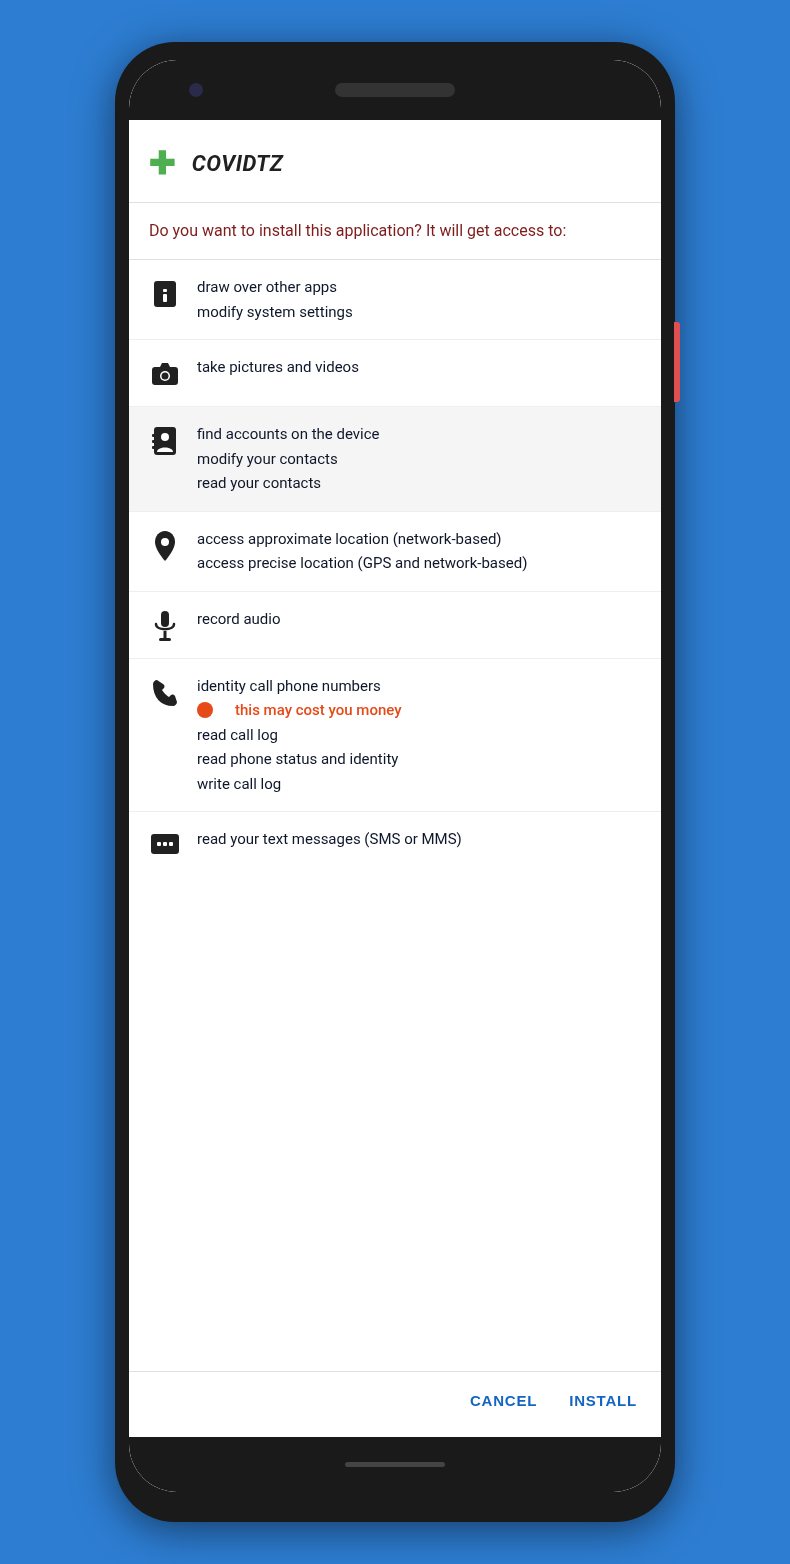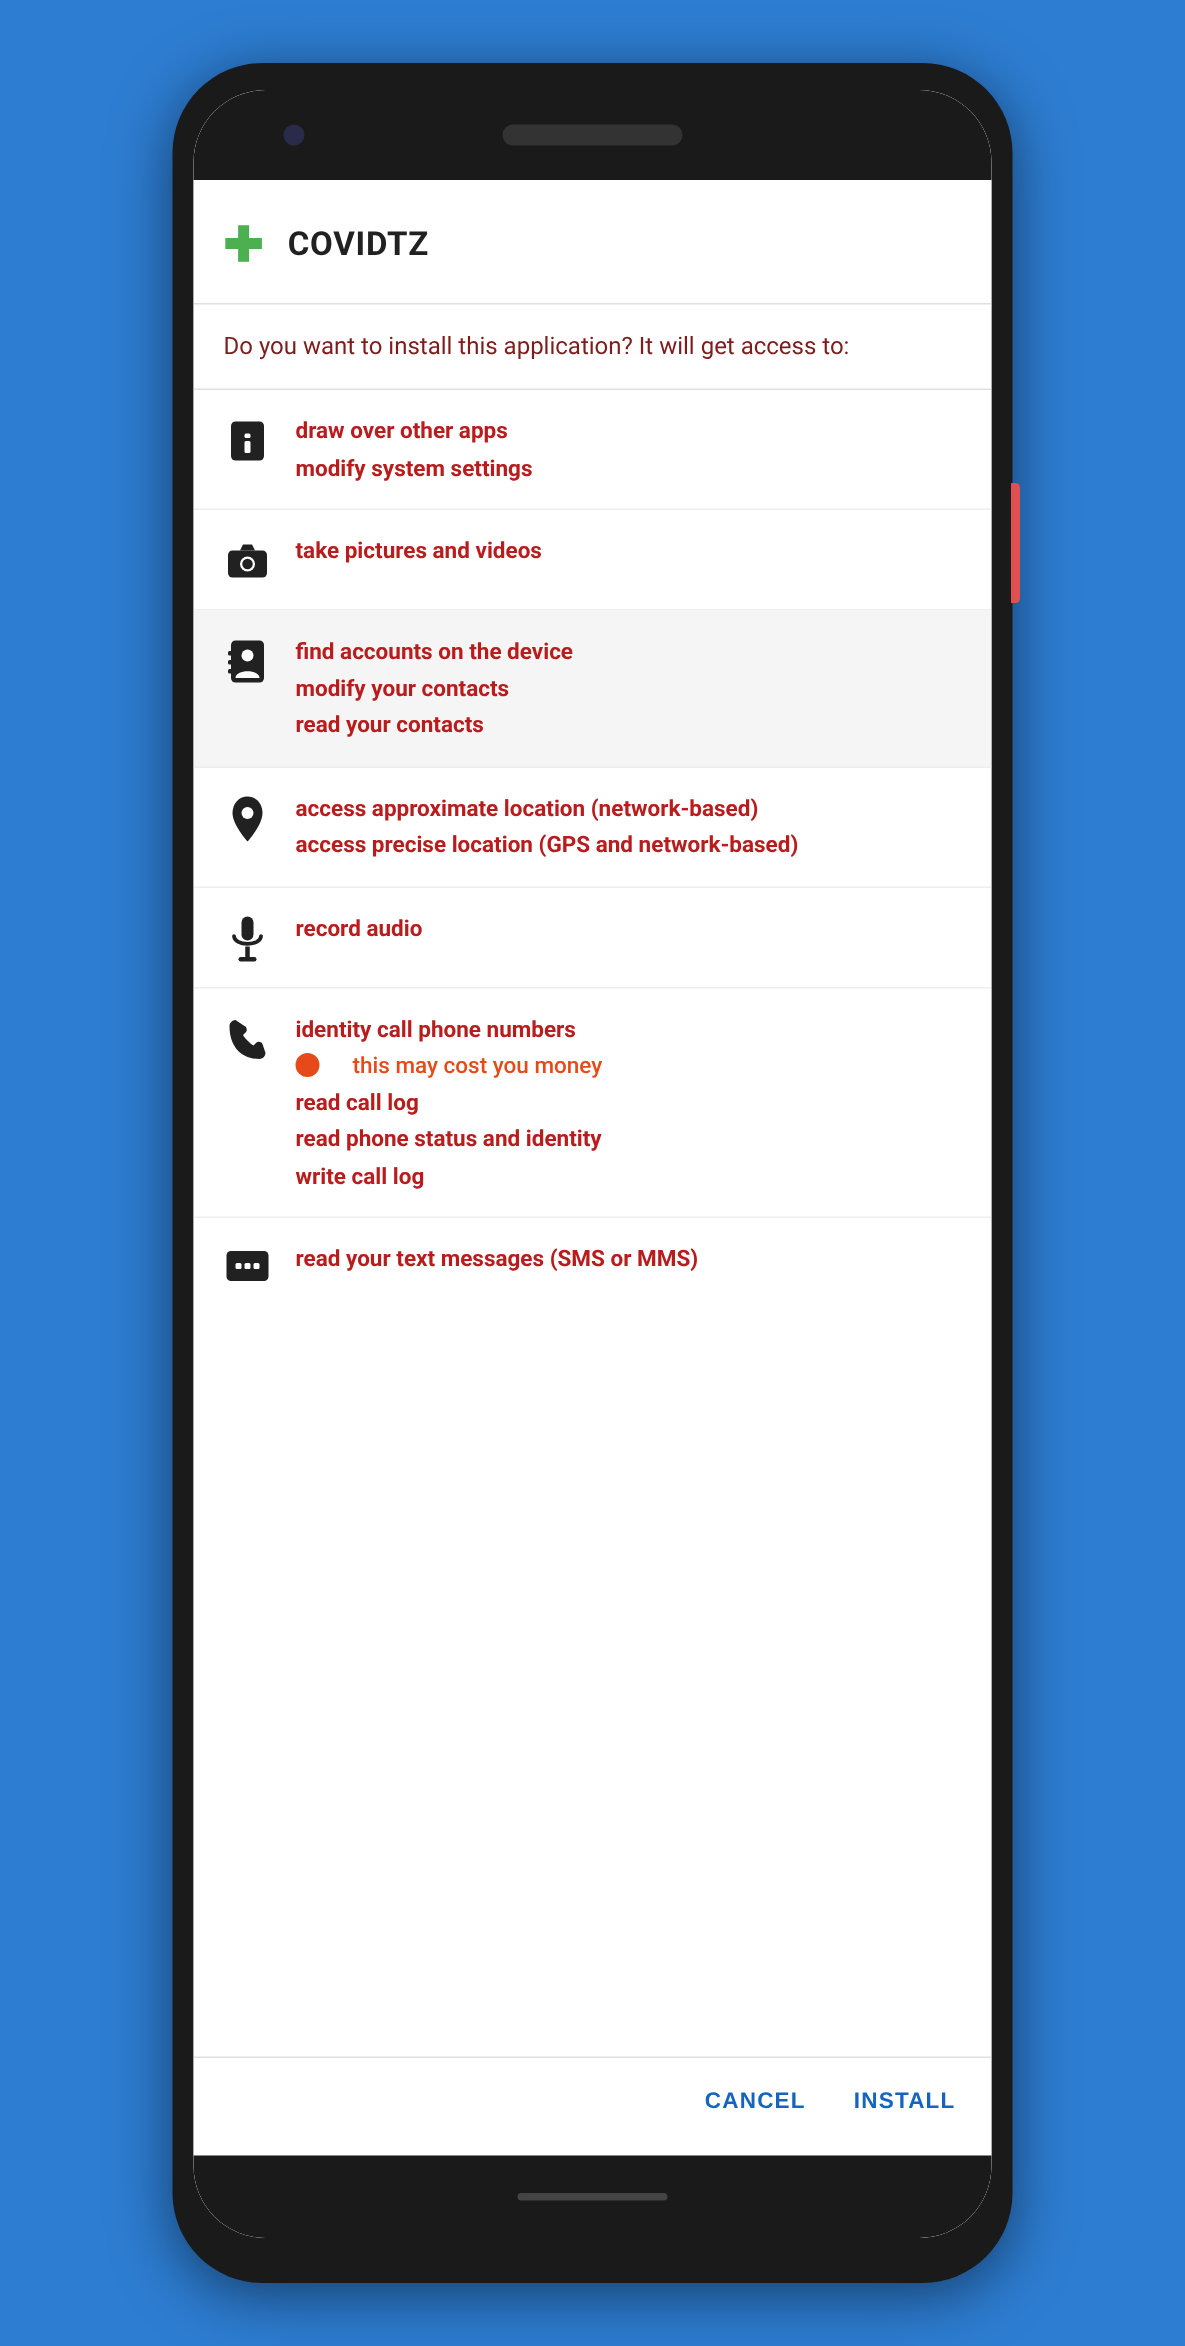--- a/index.html
+++ b/index.html
@@ -125,20 +125,21 @@
       color: #4caf50;
       font-size: 32px;
       font-weight: bold;
     }
 
     .app-name {
       font-size: 22px;
       font-weight: bold;
       color: #212121;
       letter-spacing: 0.5px;
+      font-style: italic;
     }
 
     .install-prompt {
       padding: 16px 20px 16px 20px;
       font-size: 16px;
       color: #7f1d1d;
       line-height: 1.5;
       border-bottom: 1px solid #e0e0e0;
     }
 
@@ -172,23 +173,22 @@
     }
 
     .perm-texts {
       display: flex;
       flex-direction: column;
       gap: 2px;
     }
 
     .perm-text {
       font-size: 15px;
-      color: #b91c1c;
+      color: #0f172a;
       line-height: 1.5;
-      font-weight: bold;
     }
 
     .perm-text.warning {
       color: #e64a19;
       font-weight: 500;
       display: flex;
       align-items: center;
       gap: 22px;
     }
 

